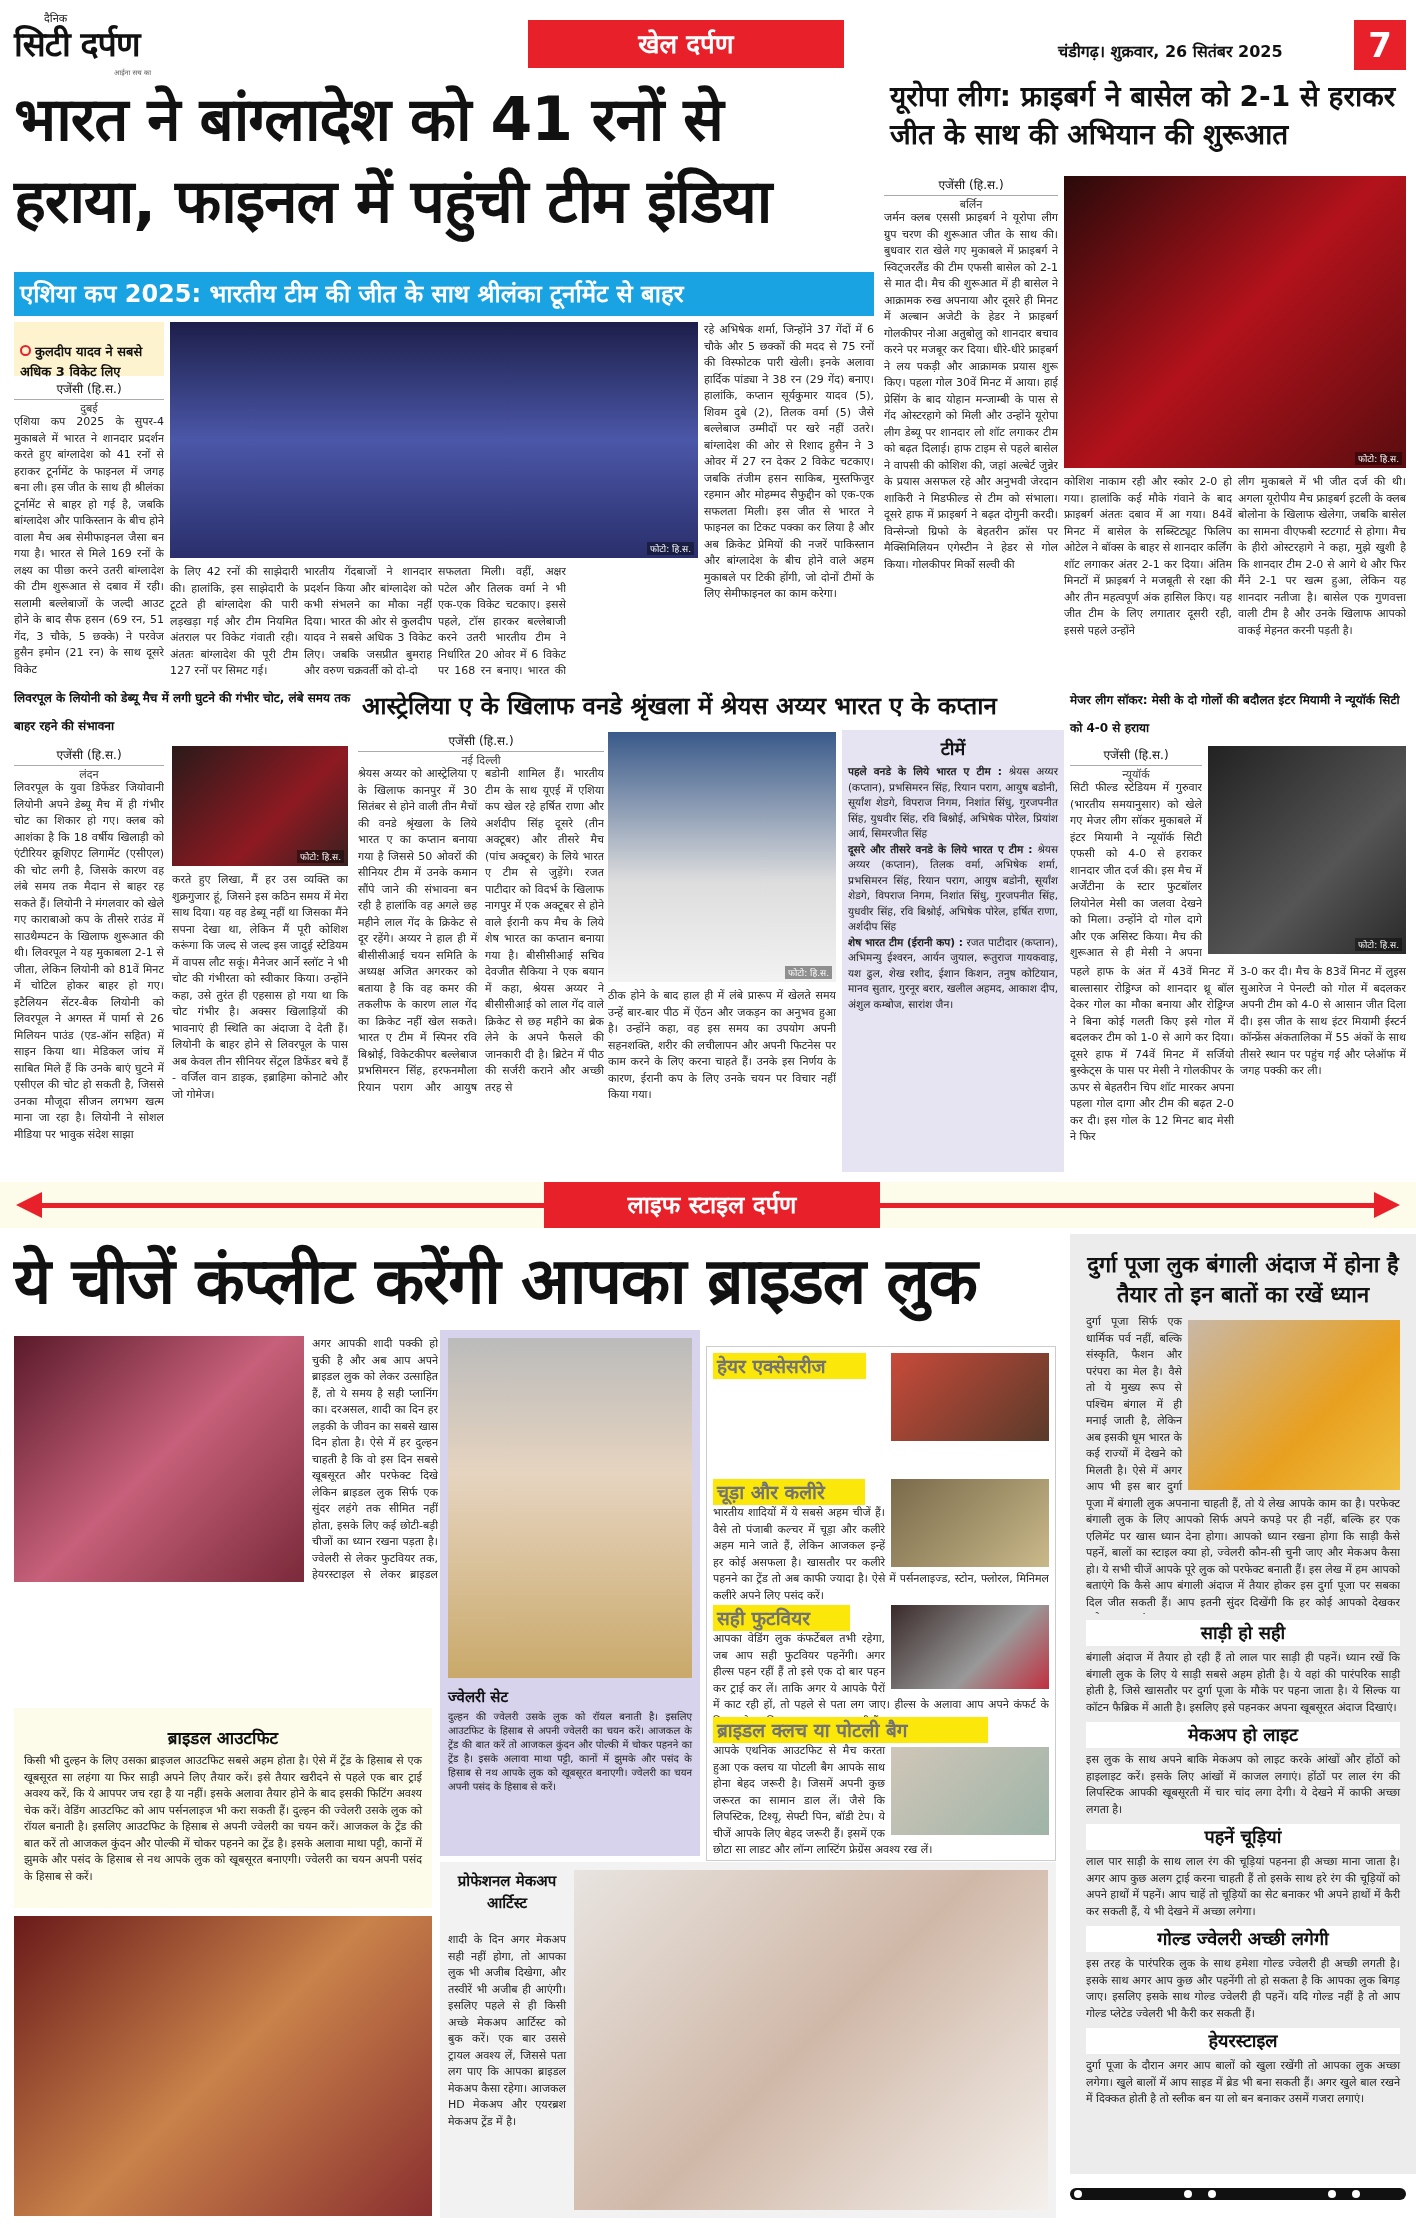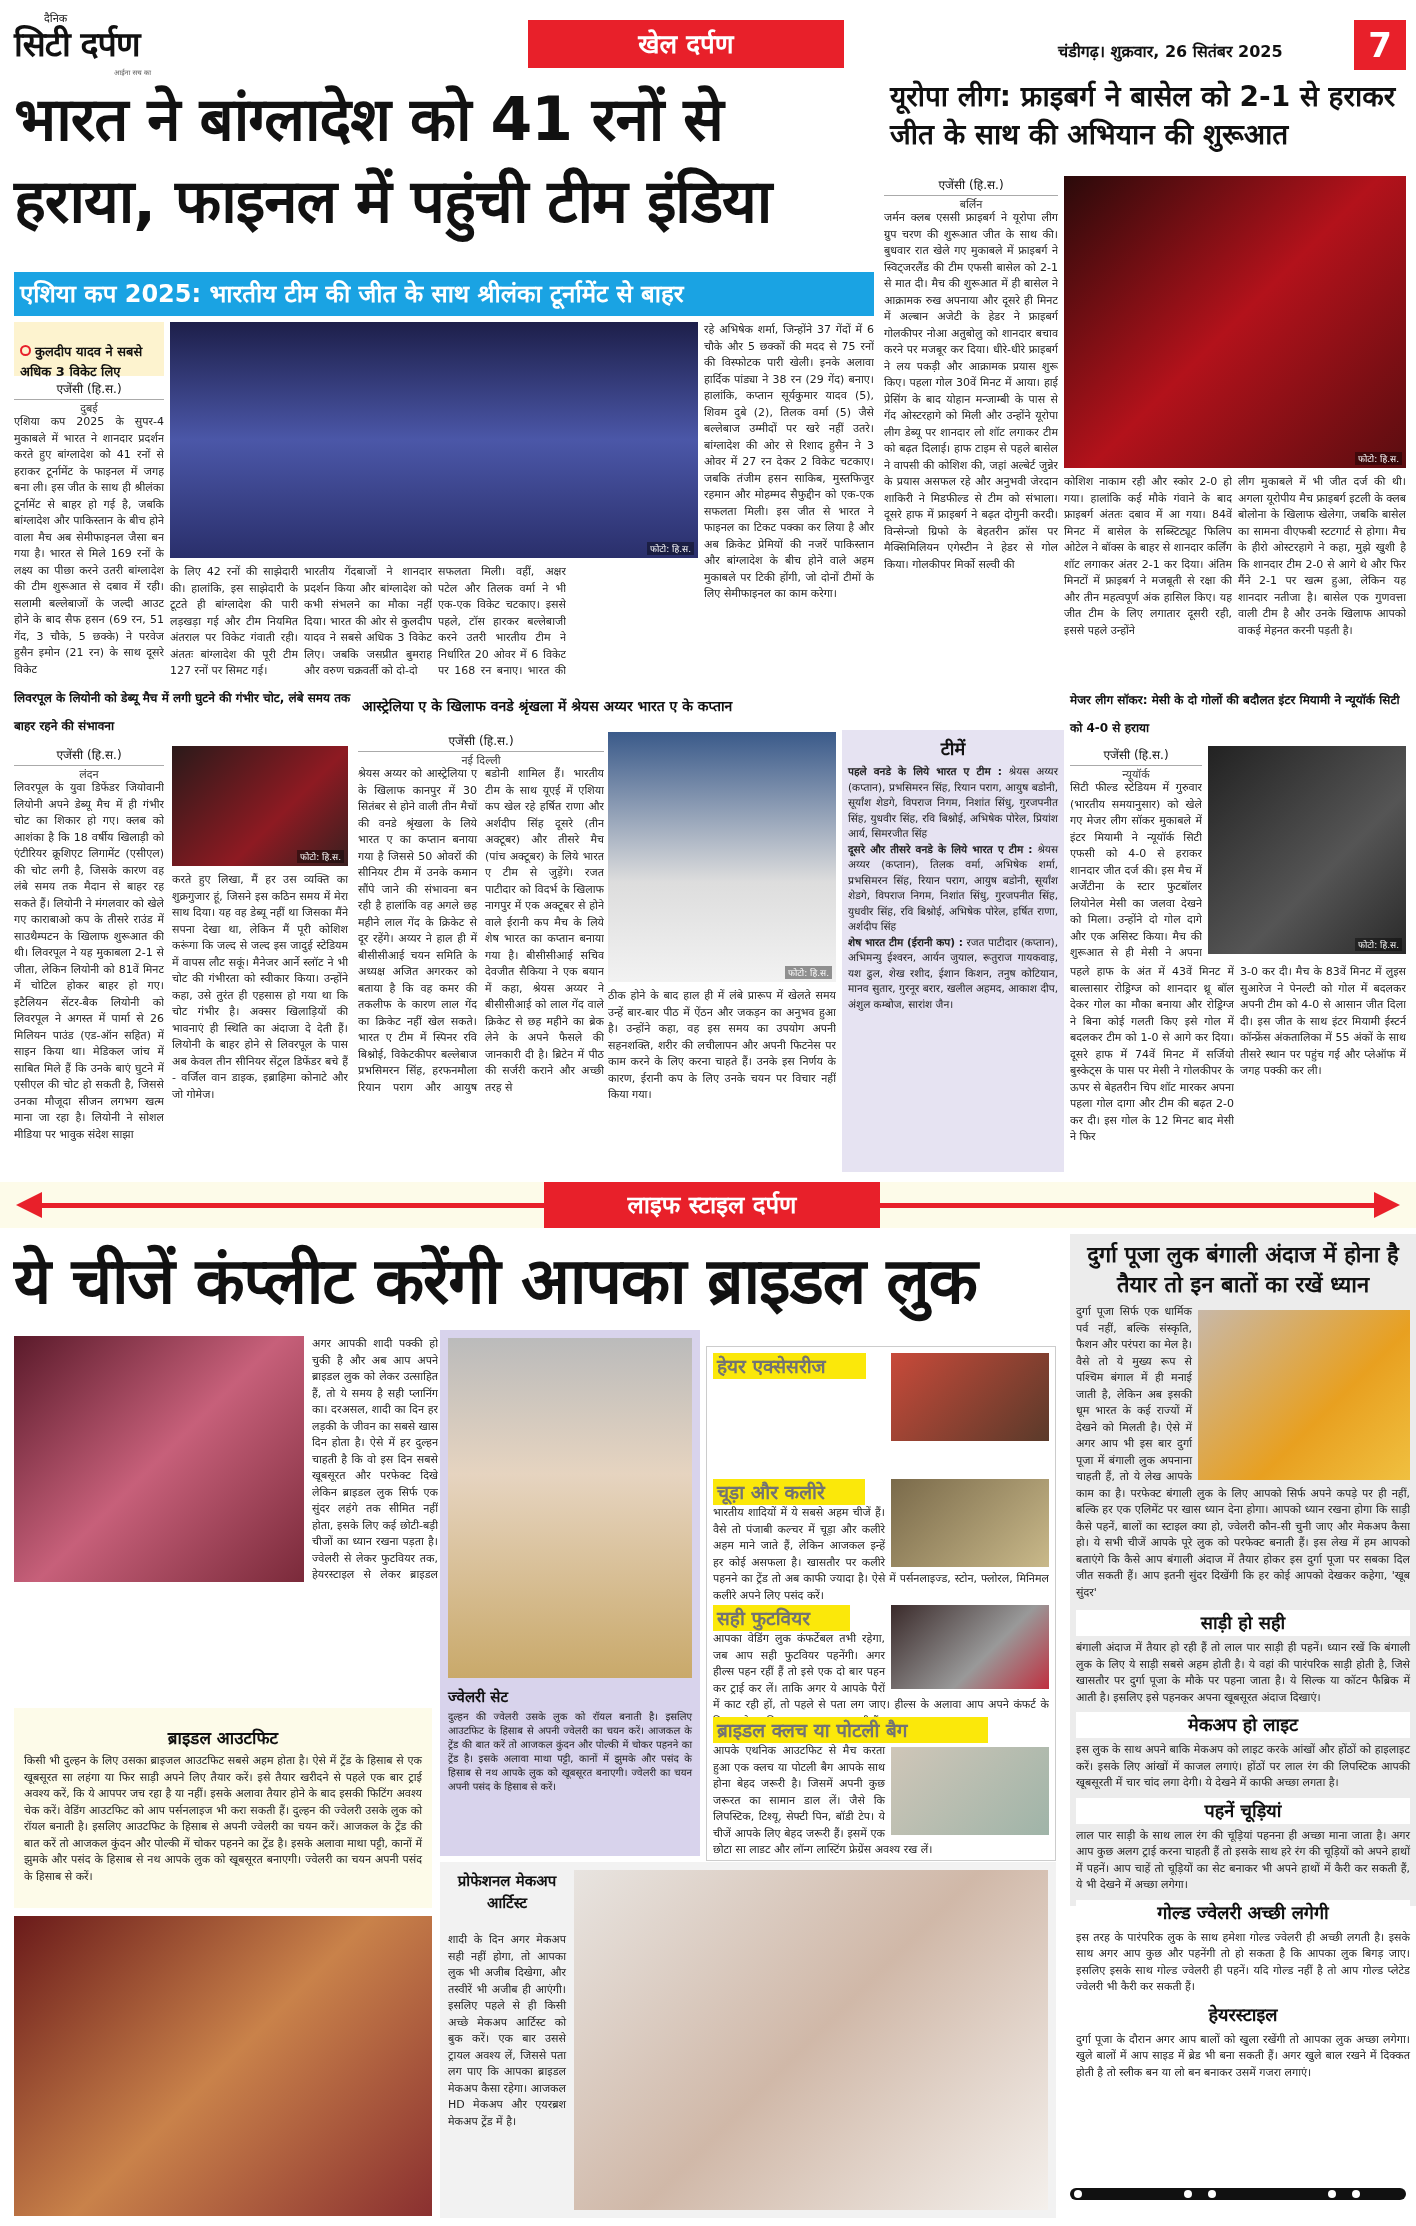--- a/index.html
+++ b/index.html
@@ -25,21 +25,21 @@
 .photo-caption{position:absolute;right:4px;bottom:3px;font-size:9px;color:#fff;background:rgba(0,0,0,.4);padding:0 3px}
 .sub-h{font-size:12px;font-weight:bold;line-height:28px}
 .teams-box{left:842px;top:730px;width:222px;height:442px;background:#e6e3f2;padding:6px 6px}
 .teams-title{text-align:center;font-size:18px;font-weight:bold;margin-bottom:4px}
 .lifestyle-band{left:0;top:1182px;width:1416px;height:46px;background:#fdfbe9}
 .arrow-line{position:absolute;top:21px;height:5px;background:#e8202a}
 .arrow-head-l{position:absolute;left:16px;top:10px;width:0;height:0;border-top:13px solid transparent;border-bottom:13px solid transparent;border-right:26px solid #e8202a}
 .arrow-head-r{position:absolute;right:16px;top:10px;width:0;height:0;border-top:13px solid transparent;border-bottom:13px solid transparent;border-left:26px solid #e8202a}
 .lifestyle-tag{position:absolute;left:544px;top:0;width:336px;height:46px;font-size:24px;line-height:46px}
 .h-bridal{left:14px;top:1236px;width:1040px;font-size:64px;font-weight:bold;line-height:90px;letter-spacing:-1px}
-.durga-box{left:1070px;top:1234px;width:346px;height:672px;background:#ececec;padding:6px}
+.durga-box{left:1070px;top:1234px;width:346px;height:940px;background:#ececec;padding:16px}
 .durga-title{font-size:22px;font-weight:bold;text-align:center;line-height:30px}
 .sub-bar{background:#fff;text-align:center;font-size:18px;font-weight:bold;margin:6px 0 4px;line-height:26px}
 .yellow-h{display:inline-block;background:#fbe80a;font-size:19px;font-weight:bold;padding:0 40px 0 4px;color:#737373;line-height:26px}
 .acc-box{left:706px;top:1346px;width:350px;height:515px;border:1px solid #ccc;padding:6px}
 .outfit-box{left:14px;top:1708px;width:418px;height:200px;background:#fdfbe9;padding:18px 10px}
 .lav-box{left:440px;top:1330px;width:260px;height:526px;background:#d8d3ec;padding:8px}
 .makeup-box{left:440px;top:1862px;width:616px;height:356px;background:#f2f2f2}
 .bottom-strip{left:1070px;top:2188px;width:336px;height:12px;background:#111;border-radius:6px}
 .dot{position:absolute;top:2px;width:8px;height:8px;border-radius:50%;background:#fff}
 </style>
@@ -87,21 +87,21 @@
 <div class="abs" style="left:14px;top:746px;width:150px">
   <div class="agency">एजेंसी (हि.स.)</div>
   <div class="place">लंदन</div>
 </div>
 <div class="abs body" style="left:14px;top:780px;width:150px;height:396px;overflow:hidden">लिवरपूल के युवा डिफेंडर जियोवानी लियोनी अपने डेब्यू मैच में ही गंभीर चोट का शिकार हो गए। क्लब को आशंका है कि 18 वर्षीय खिलाड़ी को एंटीरियर क्रूशिएट लिगामेंट (एसीएल) की चोट लगी है, जिसके कारण वह लंबे समय तक मैदान से बाहर रह सकते हैं। लियोनी ने मंगलवार को खेले गए काराबाओ कप के तीसरे राउंड में साउथैम्पटन के खिलाफ शुरूआत की थी। लिवरपूल ने यह मुकाबला 2-1 से जीता, लेकिन लियोनी को 81वें मिनट में चोटिल होकर बाहर हो गए। इटैलियन सेंटर-बैक लियोनी को लिवरपूल ने अगस्त में पार्मा से 26 मिलियन पाउंड (एड-ऑन सहित) में साइन किया था। मेडिकल जांच में साबित मिले हैं कि उनके बाएं घुटने में एसीएल की चोट हो सकती है, जिससे उनका मौजूदा सीजन लगभग खत्म माना जा रहा है। लियोनी ने सोशल मीडिया पर भावुक संदेश साझा</div>
 <div class="photo" style="left:172px;top:746px;width:176px;height:120px;background:linear-gradient(135deg,#2a1a1a,#8e1a22 60%,#3a2020)">
     <span class="photo-caption">फोटो: हि.स.</span>
   </div>
 <div class="abs body" style="left:172px;top:872px;width:176px;height:304px;overflow:hidden">करते हुए लिखा, मैं हर उस व्यक्ति का शुक्रगुजार हूं, जिसने इस कठिन समय में मेरा साथ दिया। यह वह डेब्यू नहीं था जिसका मैंने सपना देखा था, लेकिन मैं पूरी कोशिश करूंगा कि जल्द से जल्द इस जादुई स्टेडियम में वापस लौट सकूं। मैनेजर आर्ने स्लॉट ने भी चोट की गंभीरता को स्वीकार किया। उन्होंने कहा, उसे तुरंत ही एहसास हो गया था कि चोट गंभीर है। अक्सर खिलाड़ियों की भावनाएं ही स्थिति का अंदाजा दे देती हैं। लियोनी के बाहर होने से लिवरपूल के पास अब केवल तीन सीनियर सेंट्रल डिफेंडर बचे हैं - वर्जिल वान डाइक, इब्राहिमा कोनाटे और जो गोमेज।</div>
 
-<div class="abs sub-h" style="left:362px;top:692px;width:690px;font-size:14px">आस्ट्रेलिया ए के खिलाफ वनडे श्रृंखला में श्रेयस अय्यर भारत ए के कप्तान</div>
+<div class="abs sub-h" style="left:362px;top:692px;width:690px;font-size:24px">आस्ट्रेलिया ए के खिलाफ वनडे श्रृंखला में श्रेयस अय्यर भारत ए के कप्तान</div>
 <div class="abs" style="left:358px;top:732px;width:246px">
   <div class="agency">एजेंसी (हि.स.)</div>
   <div class="place">नई दिल्ली</div>
 </div>
 <div class="abs body" style="left:358px;top:766px;width:246px;height:410px;overflow:hidden;column-count:2;column-gap:8px">श्रेयस अय्यर को आस्ट्रेलिया ए के खिलाफ कानपुर में 30 सितंबर से होने वाली तीन मैचों की वनडे श्रृंखला के लिये भारत ए का कप्तान बनाया गया है जिससे 50 ओवरों की सीनियर टीम में उनके कमान सौंपे जाने की संभावना बन रही है हालांकि वह अगले छह महीने लाल गेंद के क्रिकेट से दूर रहेंगे। अय्यर ने हाल ही में बीसीसीआई चयन समिति के अध्यक्ष अजित अगरकर को बताया है कि वह कमर की तकलीफ के कारण लाल गेंद का क्रिकेट नहीं खेल सकते। भारत ए टीम में स्पिनर रवि बिश्नोई, विकेटकीपर बल्लेबाज प्रभसिमरन सिंह, हरफनमौला रियान पराग और आयुष बडोनी शामिल हैं। भारतीय टीम के साथ यूएई में एशिया कप खेल रहे हर्षित राणा और अर्शदीप सिंह दूसरे (तीन अक्टूबर) और तीसरे मैच (पांच अक्टूबर) के लिये भारत ए टीम से जुड़ेंगे। रजत पाटीदार को विदर्भ के खिलाफ नागपुर में एक अक्टूबर से होने वाले ईरानी कप मैच के लिये शेष भारत का कप्तान बनाया गया है। बीसीसीआई सचिव देवजीत सैकिया ने एक बयान में कहा, श्रेयस अय्यर ने बीसीसीआई को लाल गेंद वाले क्रिकेट से छह महीने का ब्रेक लेने के अपने फैसले की जानकारी दी है। ब्रिटेन में पीठ की सर्जरी कराने और अच्छी तरह से</div>
 <div class="photo" style="left:608px;top:732px;width:228px;height:250px;background:linear-gradient(180deg,#3a5a8a,#ddd 60%,#f2f2f2)">
     <span class="photo-caption">फोटो: हि.स.</span>
   </div>
 <div class="abs body" style="left:608px;top:988px;width:228px;height:188px;overflow:hidden">ठीक होने के बाद हाल ही में लंबे प्रारूप में खेलते समय उन्हें बार-बार पीठ में ऐंठन और जकड़न का अनुभव हुआ है। उन्होंने कहा, वह इस समय का उपयोग अपनी सहनशक्ति, शरीर की लचीलापन और अपनी फिटनेस पर काम करने के लिए करना चाहते हैं। उनके इस निर्णय के कारण, ईरानी कप के लिए उनके चयन पर विचार नहीं किया गया।</div>
 <div class="abs teams-box">

